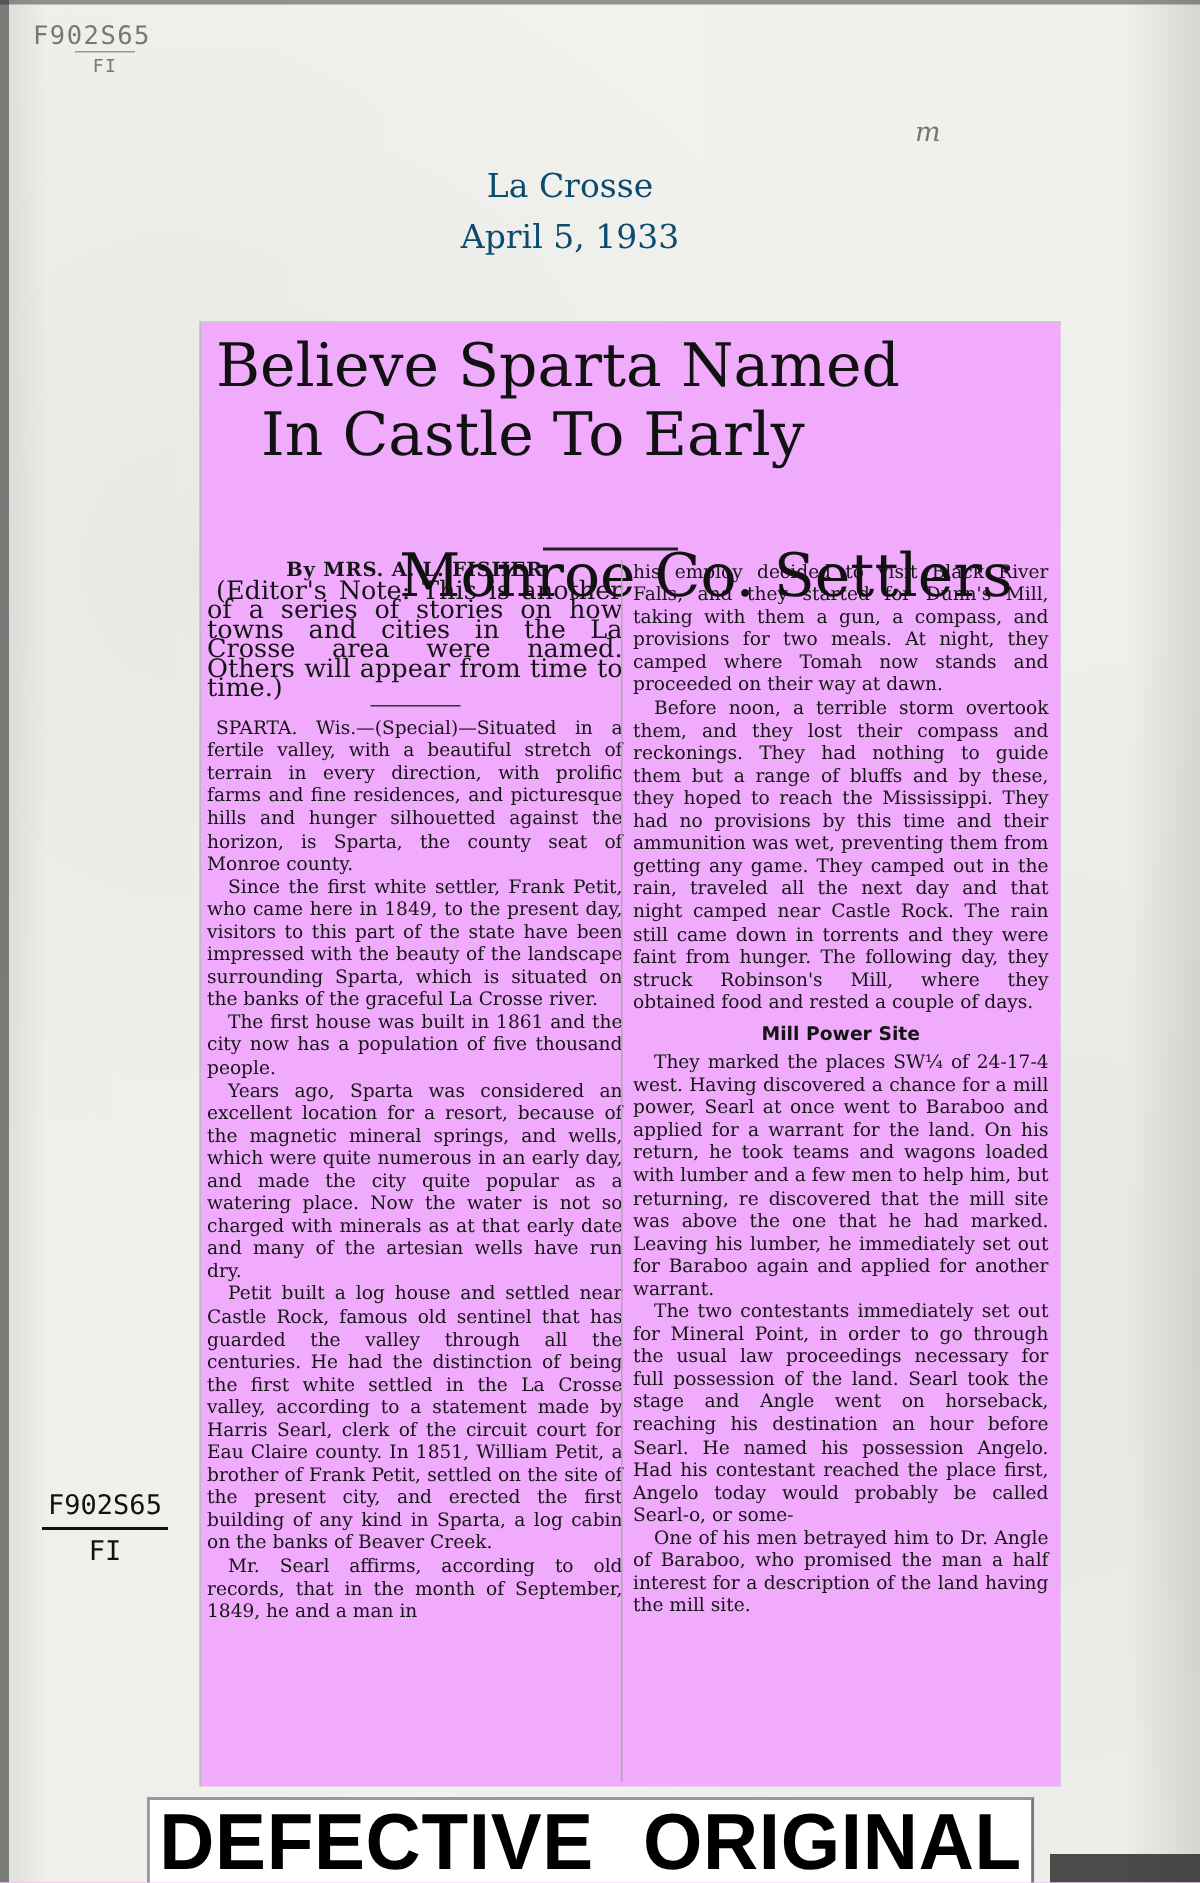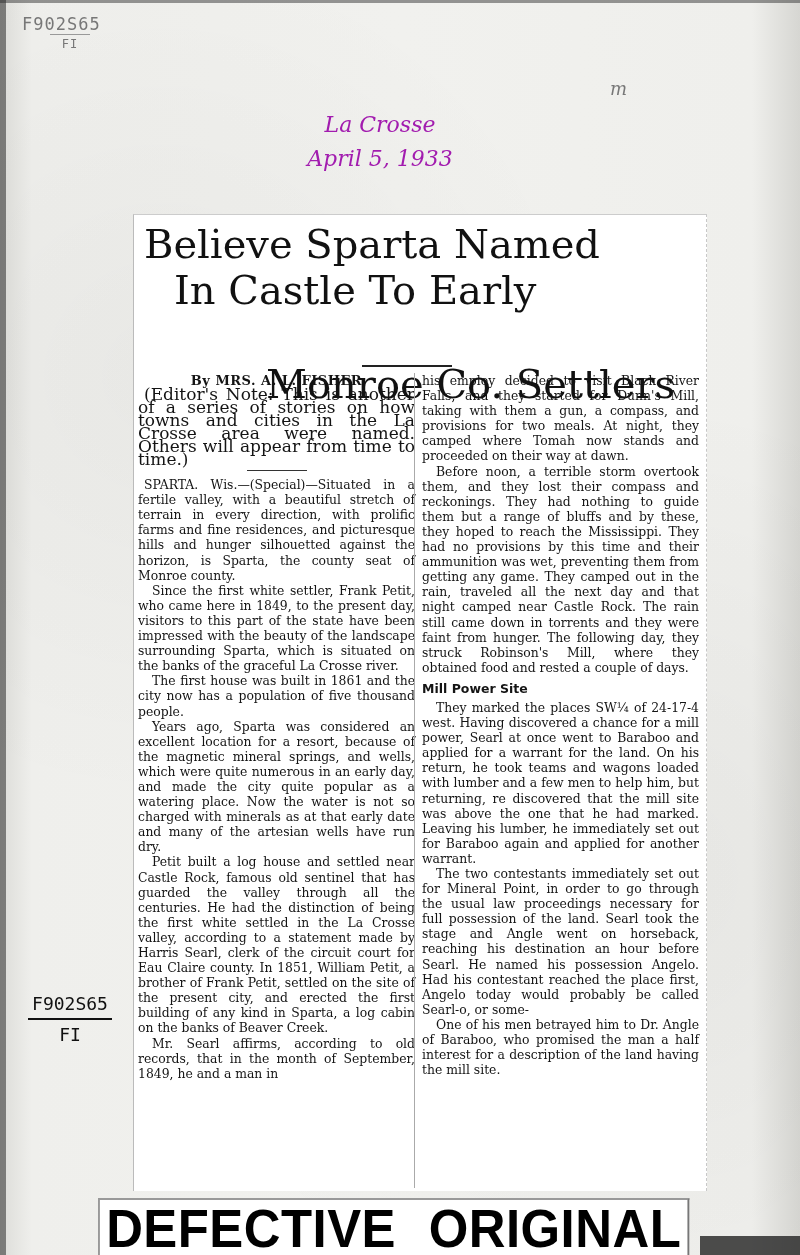--- a/index.html
+++ b/index.html
@@ -17,24 +17,24 @@
       linear-gradient(90deg, #dcdcd8 0, #efefec 4%, #f1f1ee 50%, #efefec 94%, #d6d6d2 100%);
   }
   .edge-left { position:absolute; left:0; top:0; width:6px; height:1255px; background:#2a2a2a; opacity:0.55; }
   .edge-top { position:absolute; left:0; top:0; width:800px; height:3px; background:#333; opacity:0.5; }
   .stamp-code {
     position: absolute; left: 22px; top: 14px;
     font-family: "DejaVu Sans Mono", monospace; font-size: 17px; color: #777; letter-spacing: 1px;
   }
   .stamp-code .sub { display:block; font-size: 12px; margin-left: 28px; border-top: 1px solid #999; width: 40px; text-align:center; padding-top:2px; }
   .mark-m { position:absolute; left: 610px; top: 78px; font-family: "DejaVu Serif", serif; font-style: italic; color:#777; font-size: 18px; }
-  .source { position: absolute; left: 200px; top: 108px; width: 360px; text-align: center; font-family: "DejaVu Serif", serif; font-style: italic; font-size: 22px; line-height: 34px; color: #a21caf; }
+  .source { position: absolute; left: 200px; top: 108px; width: 360px; text-align: center; font-family: "DejaVu Serif", serif; font-size: 22px; line-height: 34px; color: #0c4a6e; }
   .clipping {
     position: absolute; left: 133px; top: 214px; width: 572px; height: 976px;
-    background: #ffffff;
+    background: #f0abfc;
     border-left: 1px solid #bbb; border-right: 1px dashed #c8c8c8; border-top: 1px solid #ccc;
   }
   .headline {
     position: absolute; left: 10px; top: 6px; width: 560px;
     font-family: "DejaVu Serif", serif; font-size: 40px; line-height: 46px; color: #111;
   }
   .headline div { white-space: nowrap; }
   .headline .l1 { padding-left: 0; }
   .headline .l2 { padding-left: 30px; }
   .headline .l3 { padding-left: 122px; margin-top: 48px; }
@@ -45,21 +45,21 @@
     text-align: justify; color: #141414;
   }
   .col.left { left: 4px; }
   .col.right { left: 288px; }
   .col-divider { position:absolute; left: 280px; top: 158px; width: 1px; height: 815px; background:#aaa; }
   .byline { text-align: center; font-weight: bold; font-size: 13px; letter-spacing: 0.5px; margin: 0 0 0 0; }
   .editors { font-size: 17px; line-height: 13px; margin: 0 0 4px 0; text-indent: 6px; }
   .shortrule { width: 60px; height: 1px; background: #333; margin: 3px auto 6px; }
   p { margin: 0; text-indent: 14px; }
   p.first { text-indent: 6px; }
-  .subhead { font-family: "DejaVu Sans", sans-serif; font-weight: bold; font-size: 12.5px; margin: 6px 0 4px; }
+  .subhead { text-align: center; font-family: "DejaVu Sans", sans-serif; font-weight: bold; font-size: 12.5px; margin: 6px 0 4px; }
   .margin-note {
     position: absolute; left: 28px; top: 993px; width: 84px; text-align: center;
     font-family: "DejaVu Sans Mono", monospace; font-size: 18px; color: #111;
   }
   .margin-note .num { display:block; border-bottom: 2px solid #111; padding-bottom: 4px; }
   .margin-note .sub { display:block; padding-top: 4px; }
   .defective {
     position: absolute; left: 98px; top: 1198px; width: 612px; height: 57px;
     background: #ffffff; border-top: 2px solid #999; border-left: 2px solid #999; border-right: 2px solid #777;
     font-family: "Liberation Sans", sans-serif; font-weight: bold; font-size: 53px;

